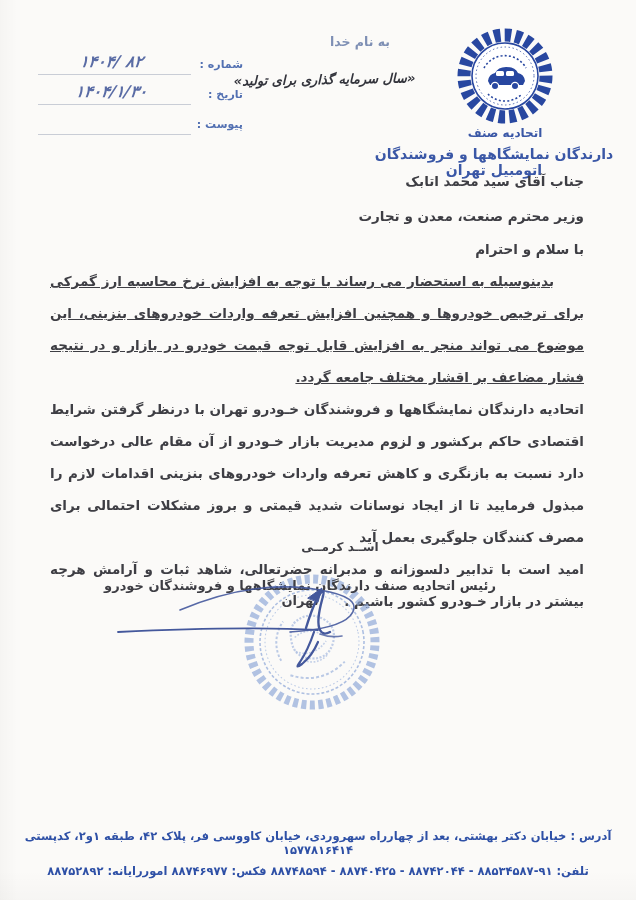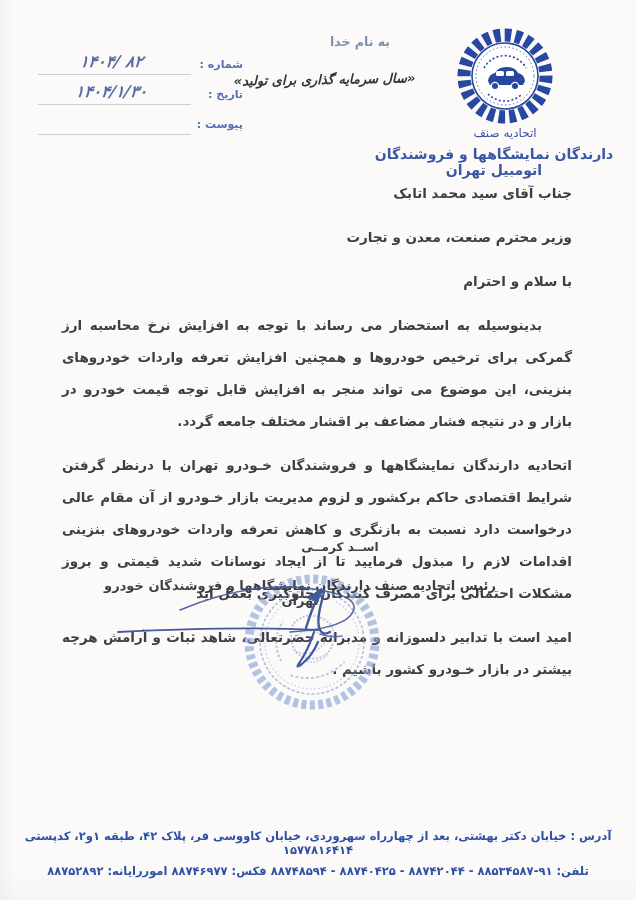--- a/index.html
+++ b/index.html
@@ -42,38 +42,38 @@
   }
   .slogan{
     position:absolute; top:72px; left:232px; width:185px;
     text-align:center; font-size:13px; font-weight:bold; font-style:italic;
     color:#33343c; transform:rotate(-1deg);
   }
   
   .logo{position:absolute; top:26px; left:455px; width:100px; height:100px;}
   .letterhead-1{
     position:absolute; top:126px; left:440px; width:130px;
-    text-align:center; font-size:12px; font-weight:normal; color:#3a57a6;
+    text-align:center; font-size:12px; font-weight:bold; color:#3a57a6;
   }
   .letterhead-2{
     position:absolute; top:146px; left:360px; width:268px;
     text-align:center; font-size:14px; font-weight:bold; color:#3a57a6;
   }
   
   .body{
     position:absolute; top:165px; right:52px; left:50px;
     color:#3e3e44; font-size:13.5px; font-weight:bold;
     line-height:32px; text-align:right;
   }
-  .body p{margin:12px;}
+  .body p{margin:0;}
   .recipient-name{margin-bottom:3px !important;}
   .recipient-title{margin-bottom:1px !important;}
   .salutation{margin-bottom:0 !important;}
   .para{text-align:justify; text-justify:inter-word;}
-  .para.indent{text-indent:30px;}
+  .para.indent{text-indent:30px;text-decoration:underline;}
   
   .sig-name{
     position:absolute; top:540px; left:255px; width:170px;
     text-align:center; font-size:12px; font-weight:bold; color:#3e3e44;
     letter-spacing:1px; z-index:3;
   }
   .sig-title{
     position:absolute; top:578px; left:95px; width:410px;
     text-align:center; font-size:13px; font-weight:bold; color:#3e3e44;
     z-index:3;

